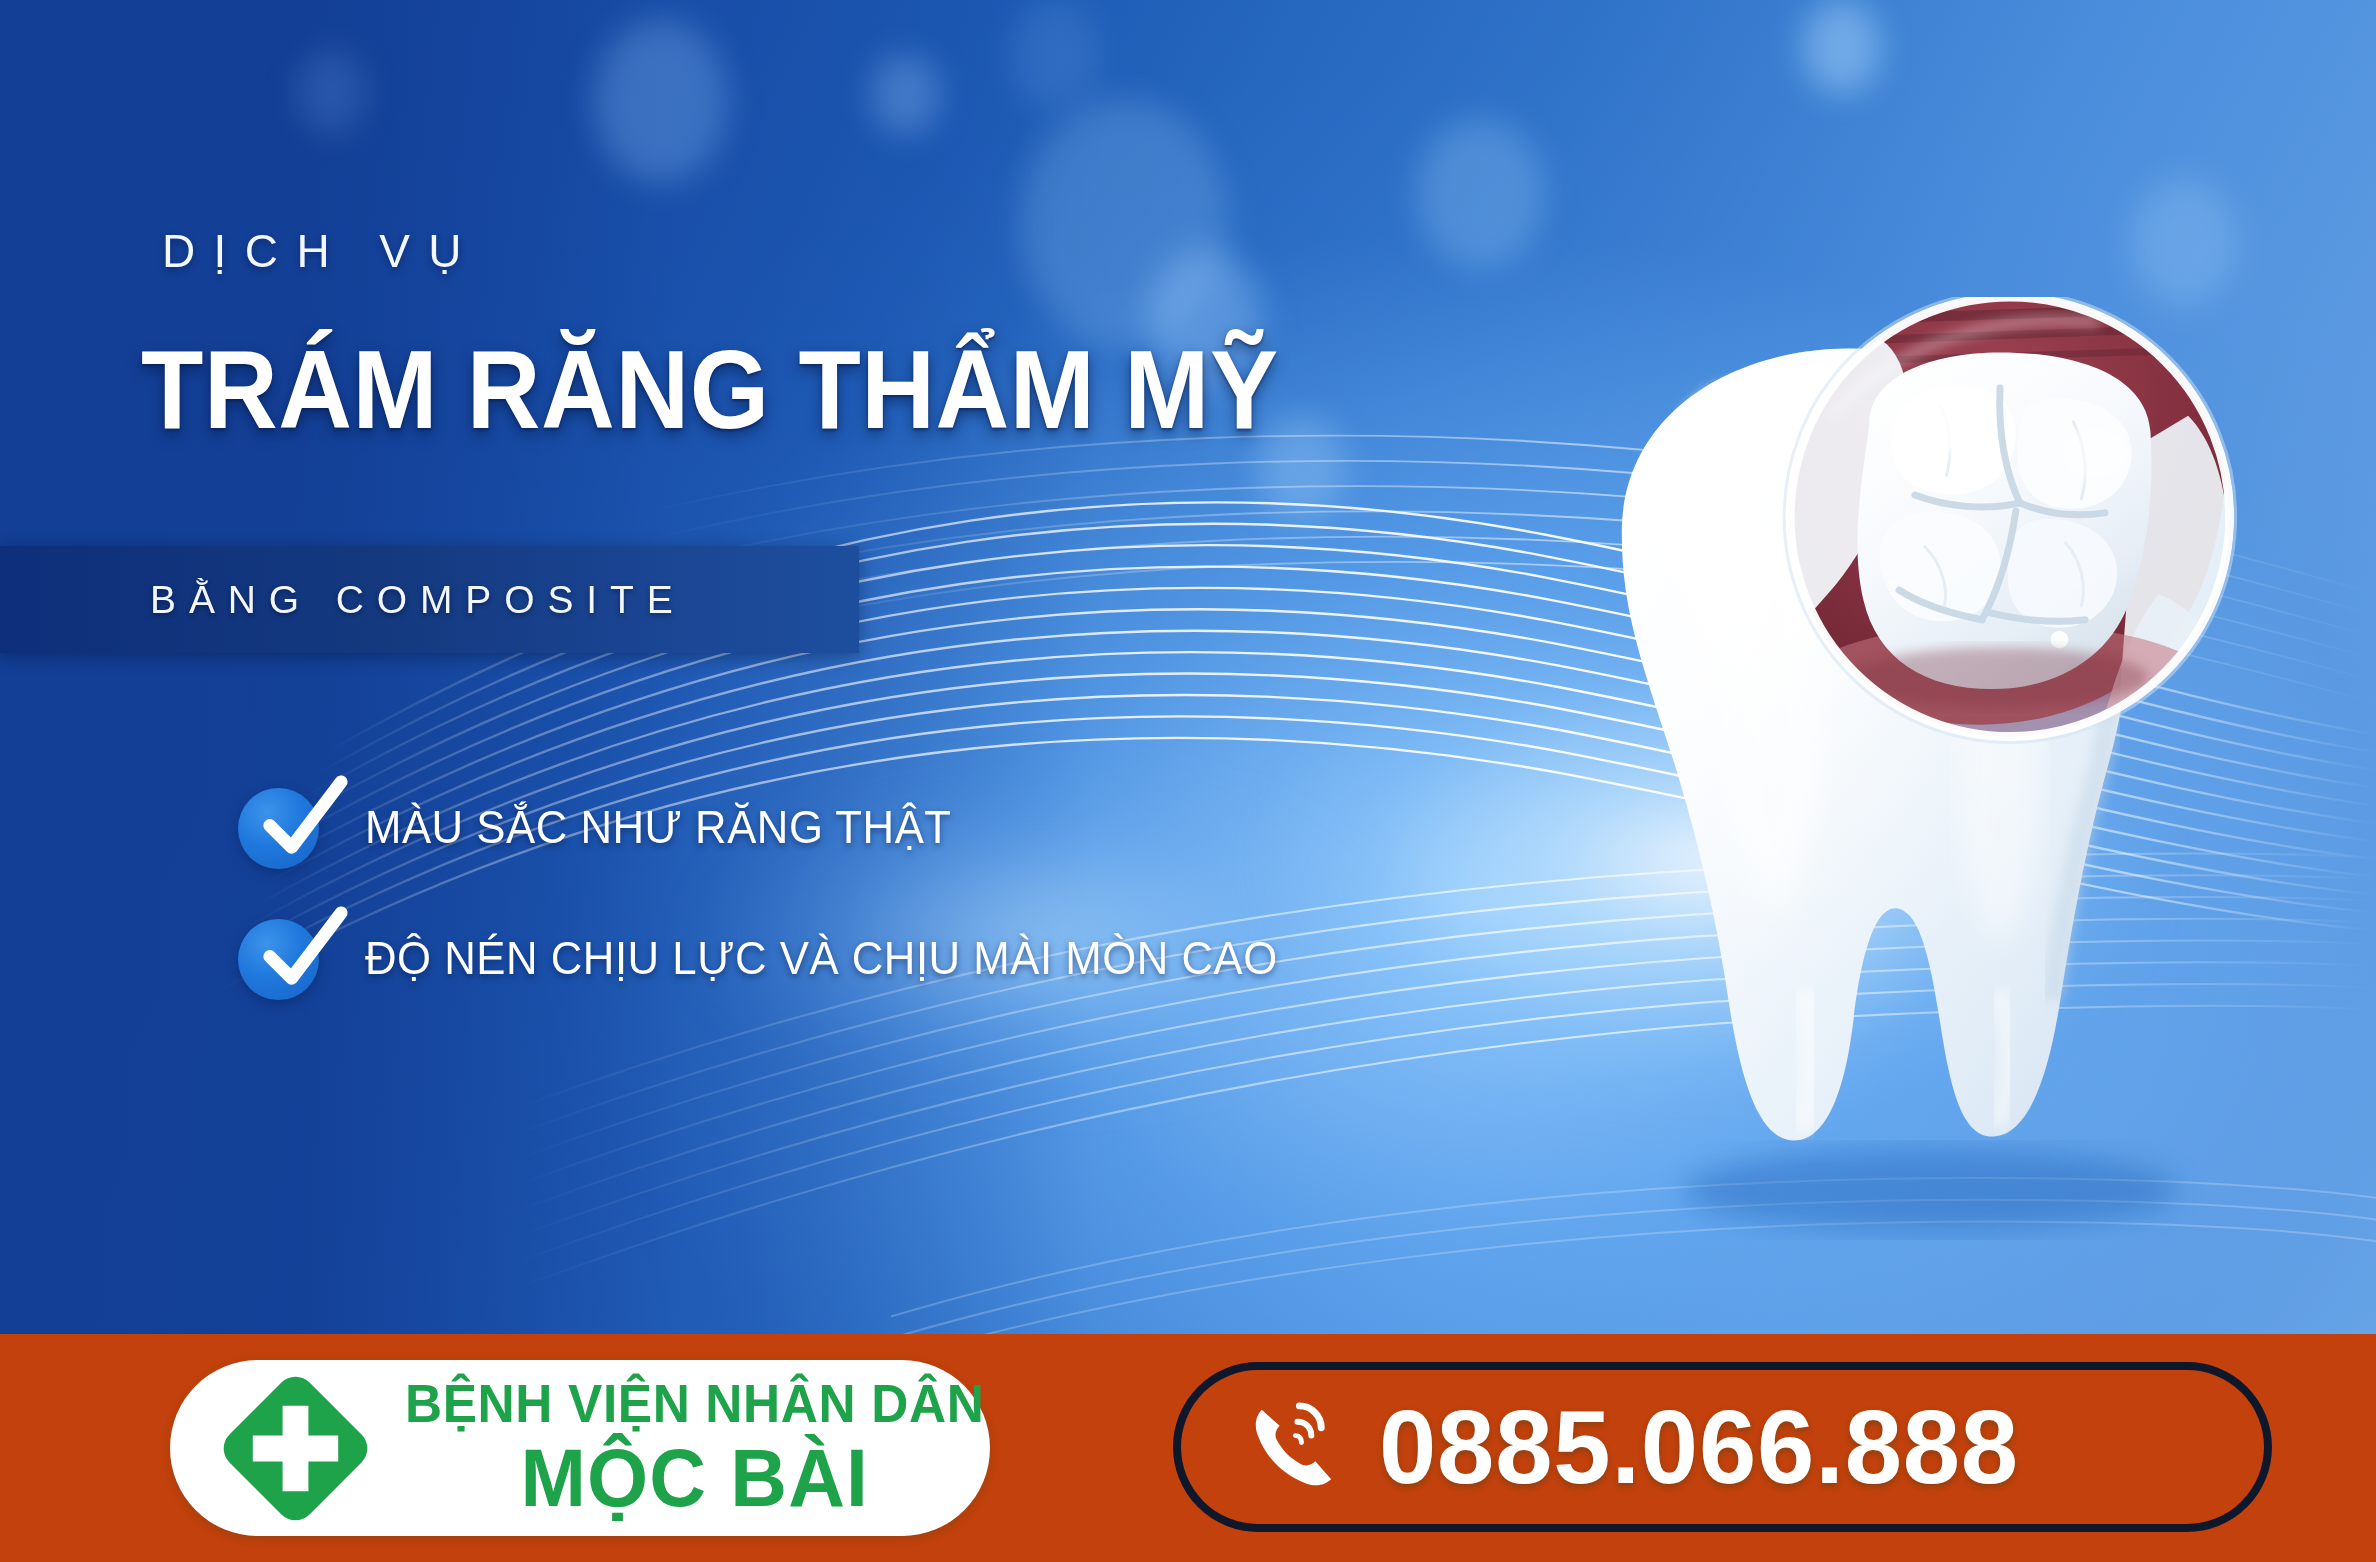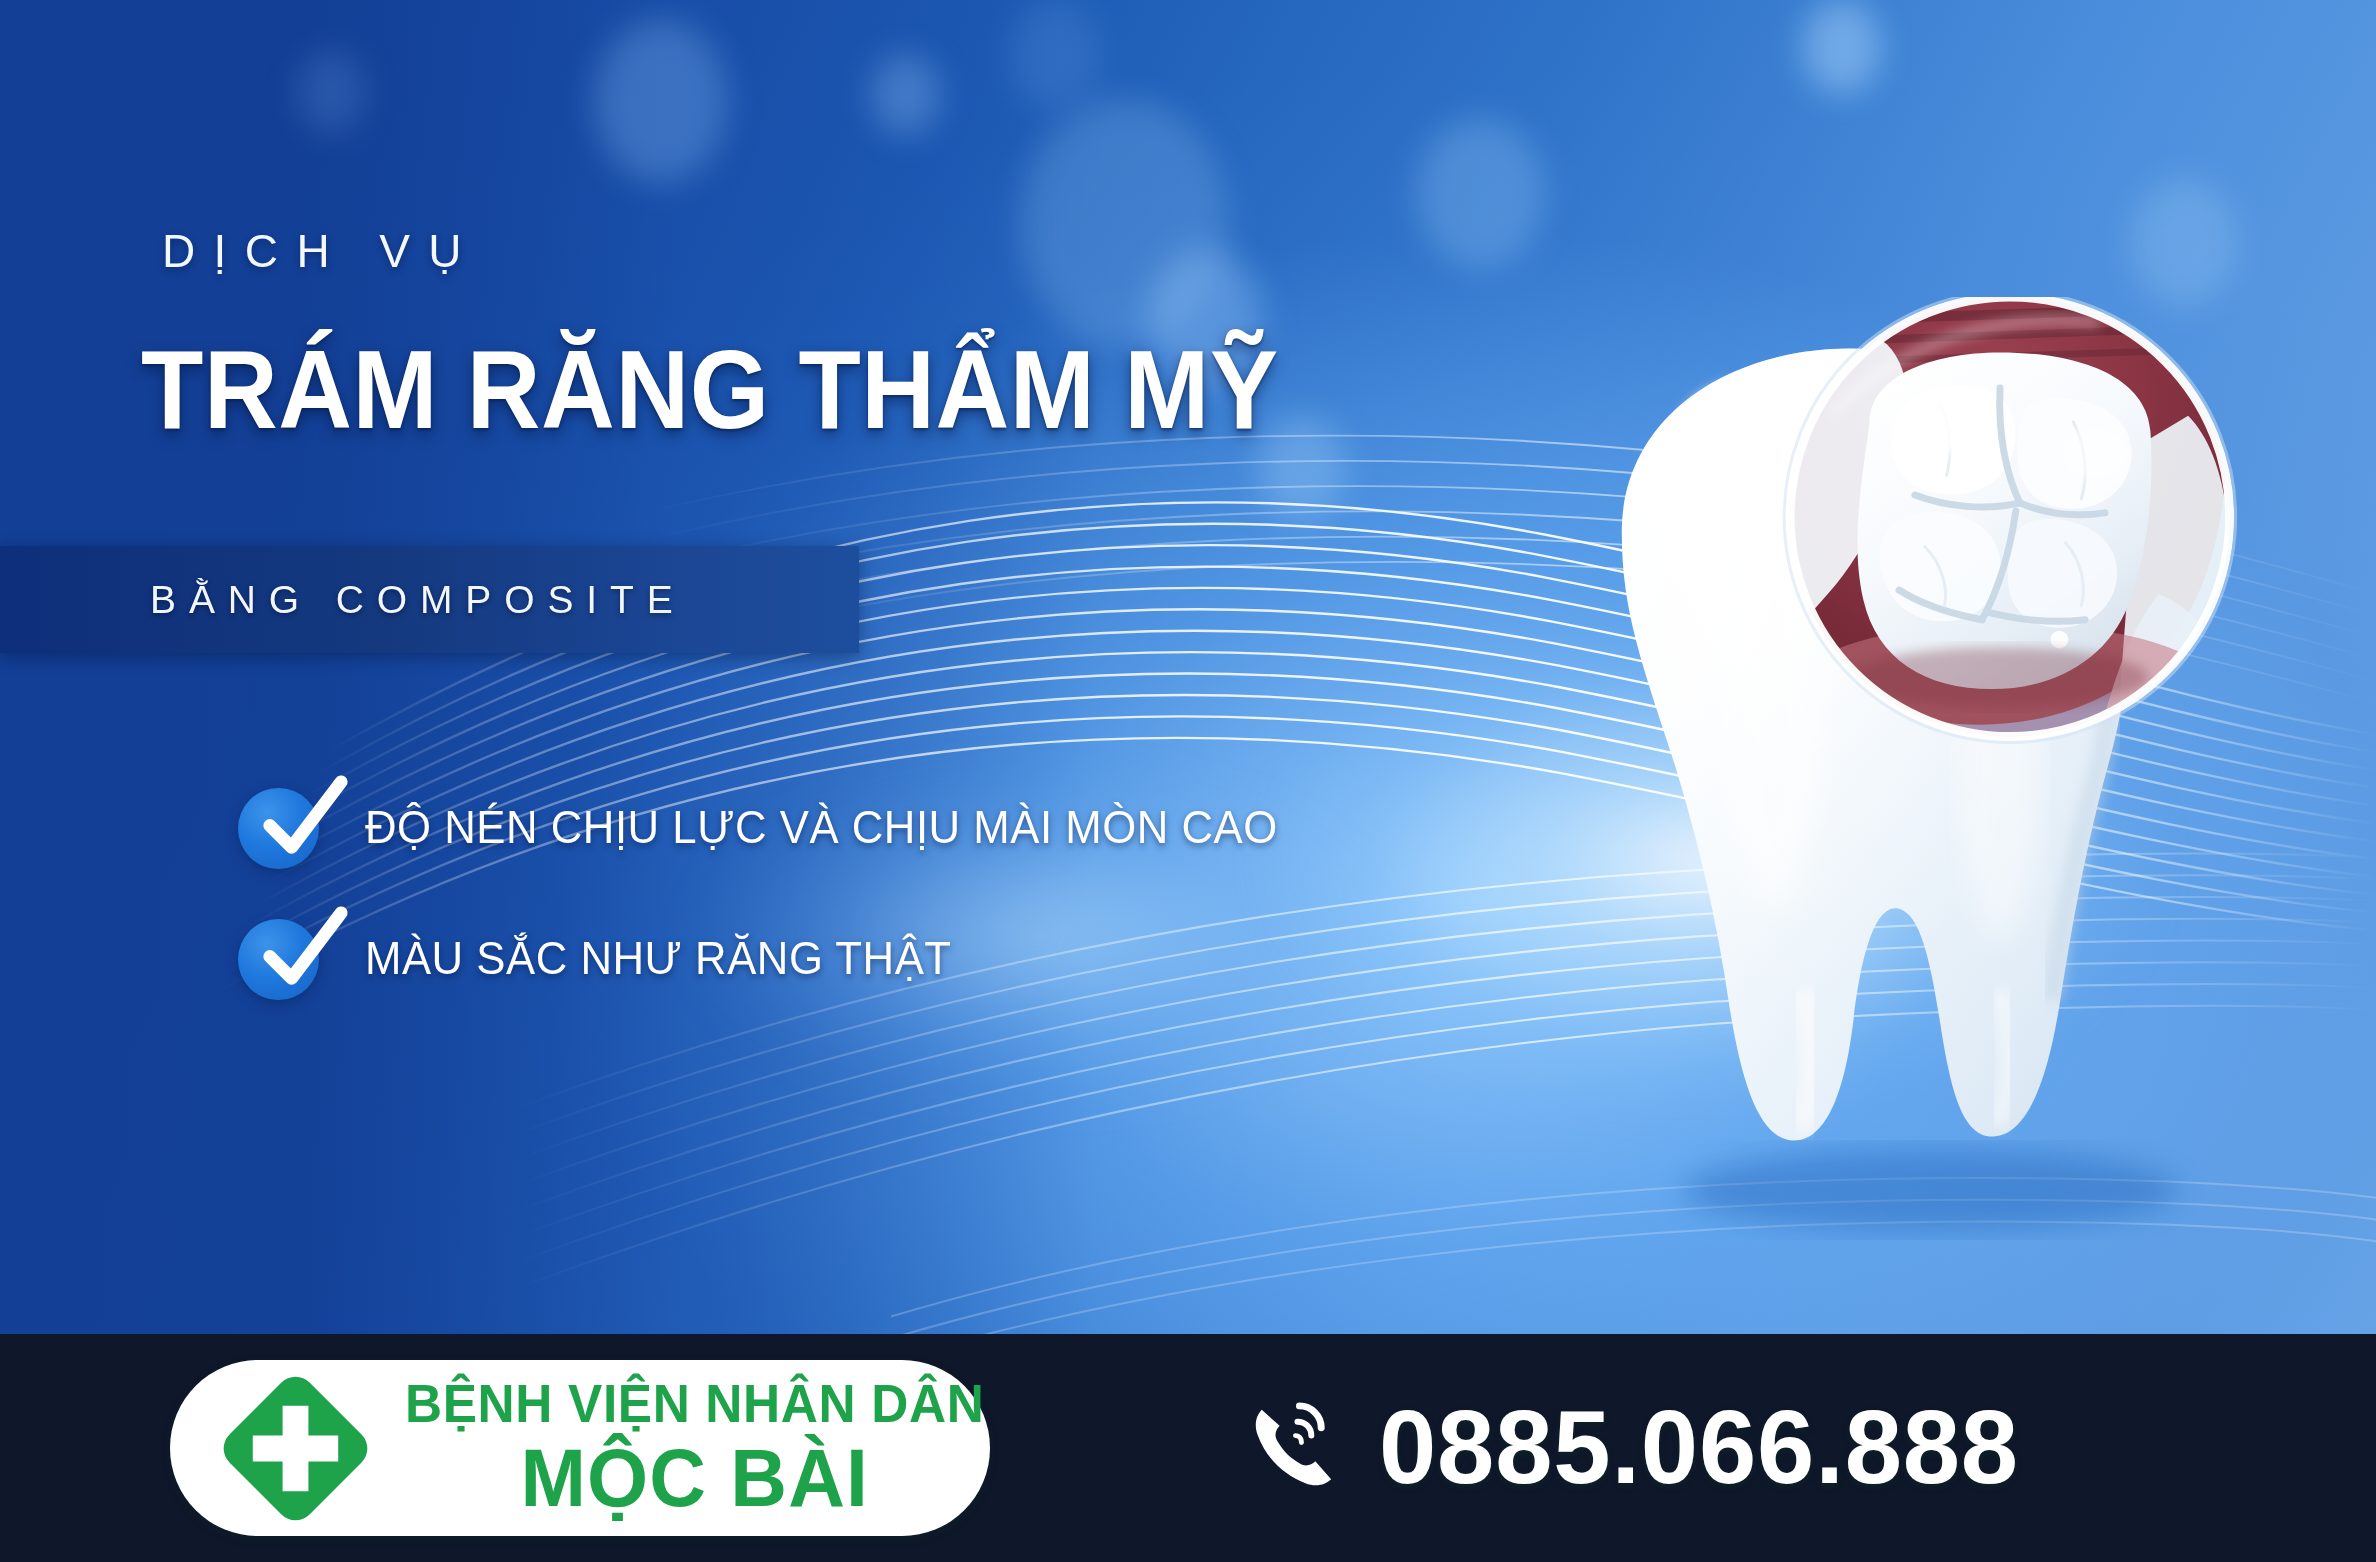--- a/index.html
+++ b/index.html
@@ -80,21 +80,21 @@
   .blabel{position:absolute;left:127px;top:18px;
     font-size:46px;color:#ffffff;letter-spacing:.012em;font-weight:400;
     text-shadow:0 3px 7px rgba(2,22,66,.5);white-space:nowrap;
     transform:scaleX(.95);transform-origin:left center;}
 
   
   .tooth-wrap{position:absolute;left:1505px;top:297px;width:891px;height:990px;}
   .tooth-wrap svg{width:100%;height:100%;display:block;}
 
   
-  .footer{position:absolute;left:0;bottom:0;width:2376px;height:228px;background:#0f172a;}
+  .footer{position:absolute;left:0;bottom:0;width:2376px;height:228px;background:#c2410c;}
   .plaque{
     position:absolute;left:170px;top:26px;width:820px;height:176px;
     background:#ffffff;border-radius:89px;
     display:flex;align-items:center;gap:26px;padding:0 40px 0 51px;
     box-shadow:0 3px 10px rgba(0,60,25,.18);
   }
   .logo-mark{width:149px;height:149px;flex:0 0 149px;position:relative;}
   .logo-mark svg{width:100%;height:100%;display:block;}
   .plaque-txt{display:flex;flex-direction:column;align-items:center;justify-content:center;line-height:1;flex:1;}
   .pt1{font-size:53px;font-weight:700;color:#1ea34a;letter-spacing:.012em;
@@ -355,29 +355,29 @@
   </div>
 
   <div class="bullets">
 
 
     <div class="bullet">
       <div class="bdot"></div>
       <svg class="bcheck" viewBox="0 0 108 108" aria-hidden="true">
         <path d="M22,58 L44,80 L94,14" fill="none" stroke="#ffffff" stroke-width="13" stroke-linecap="round" stroke-linejoin="round"></path>
       </svg>
-      <span class="blabel">ĐỘ NÉN CHỊU LỰC VÀ CHỊU MÀI MÒN CAO</span>
+      <span class="blabel">MÀU SẮC NHƯ RĂNG THẬT</span>
     </div>
 
     <div class="bullet">
       <div class="bdot"></div>
       <svg class="bcheck" viewBox="0 0 108 108" aria-hidden="true">
         <path d="M22,58 L44,80 L94,14" fill="none" stroke="#ffffff" stroke-width="13" stroke-linecap="round" stroke-linejoin="round"></path>
       </svg>
-      <span class="blabel">MÀU SẮC NHƯ RĂNG THẬT</span>
+      <span class="blabel">ĐỘ NÉN CHỊU LỰC VÀ CHỊU MÀI MÒN CAO</span>
     </div>
 
   </div>
 
   <div class="footer">
 
     <div class="plaque">
       <div class="logo-mark">
         <svg viewBox="0 0 150 150" aria-hidden="true">
           <g transform="translate(75,75) rotate(45) translate(-75,-75)">

